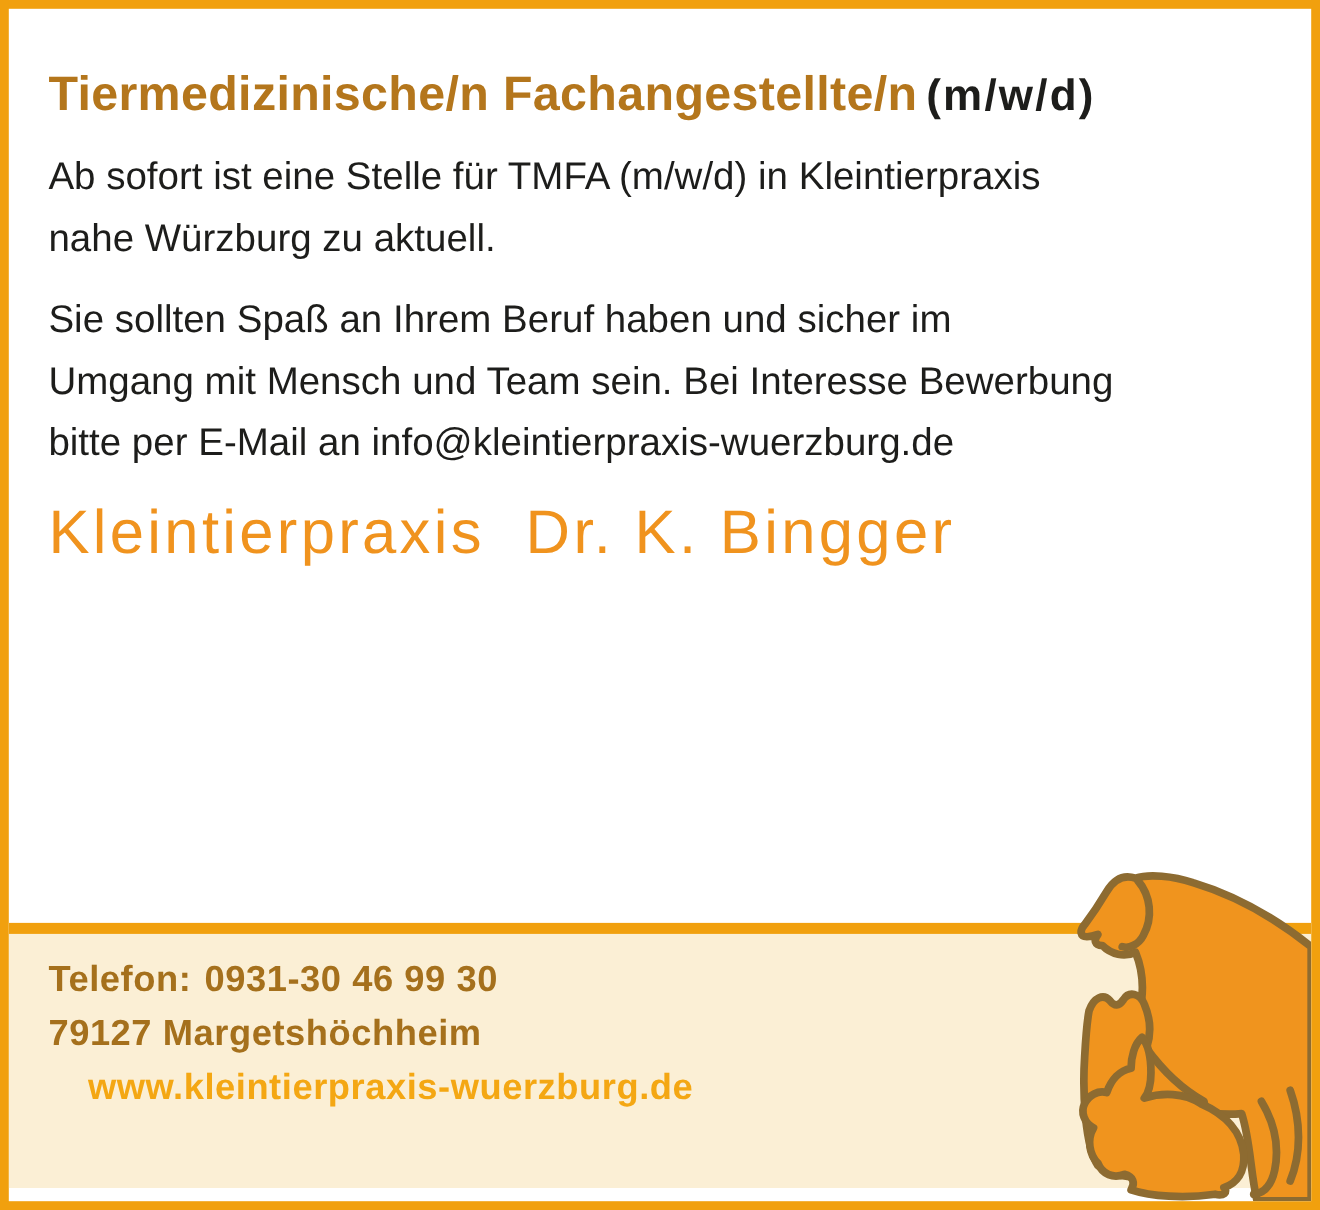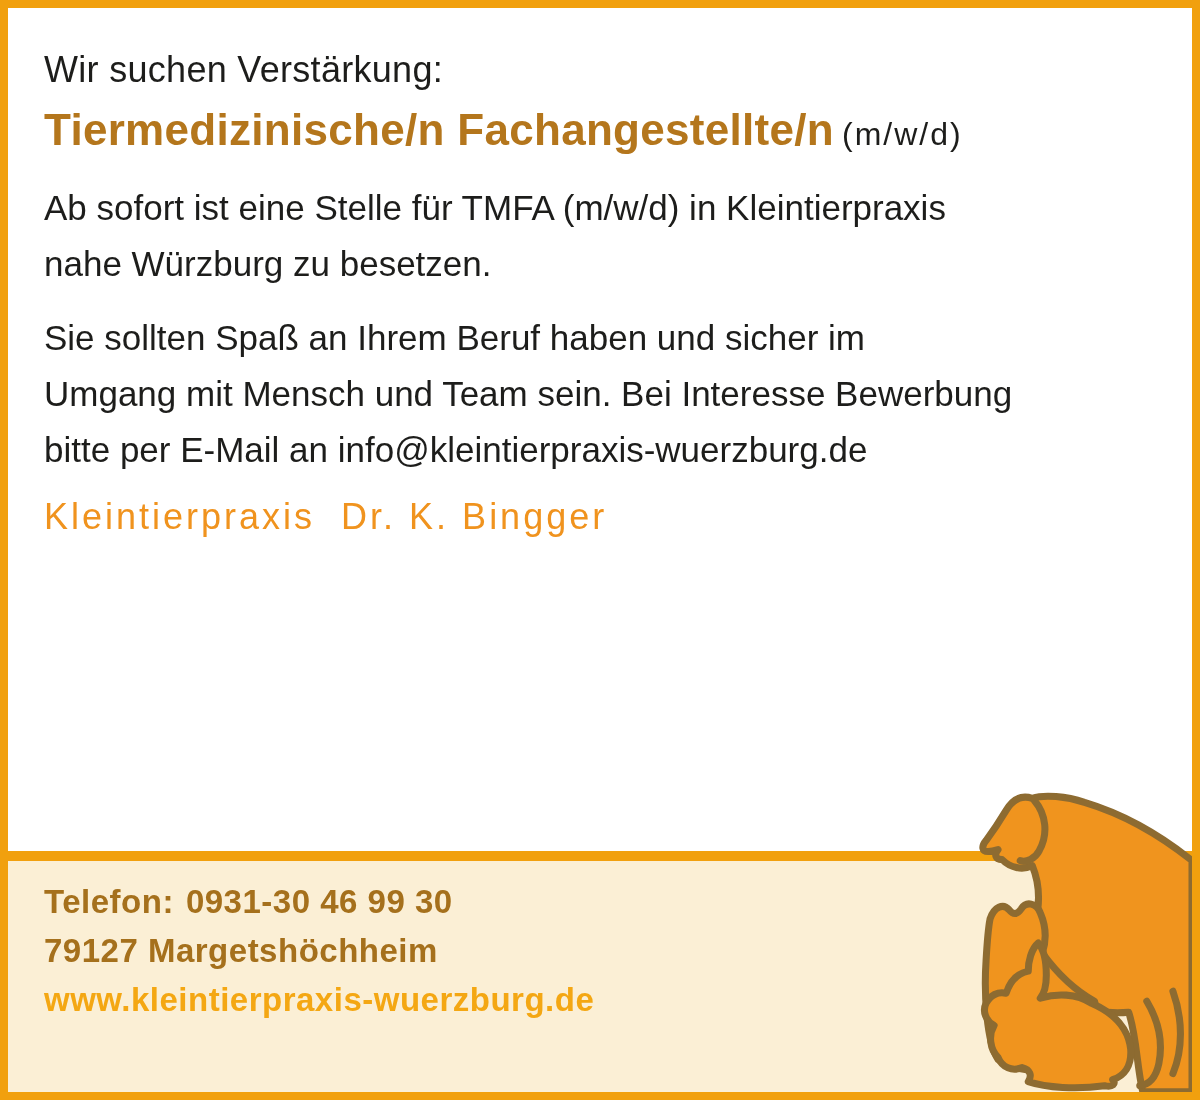--- a/index.html
+++ b/index.html
@@ -24,56 +24,56 @@
 
   .headline {
     margin:10px 0 0 0;
     font-size:44px; line-height:56px;
     font-weight:bold;
     color:var(--headline-brown,#B4761C);
     letter-spacing:0.3px;
     white-space:nowrap;
   }
   .headline-mwd {
-    font-size:32px; font-weight:normal;
+    font-size:40px; font-weight:bold;
     color:var(--text-dark,#1D1D1B);
     letter-spacing:2px; margin-left:8px;
   }
 
   .body-par {
     margin:18px 0 0 0;
     font-size:35px; line-height:56px;
     color:var(--text-dark,#1D1D1B);
     white-space:pre-line;
   }
 
   .practice-name {
-    margin-top:8px;
-    font-size:36px; line-height:62px;
+    margin-top:22px;
+    font-size:56px; line-height:62px;
     color:var(--practice-orange,#F0931E);
     letter-spacing:3px;
     white-space:pre;
   }
 
   .footer {
-    position:absolute; left:0; right:0; bottom:0;
+    position:absolute; left:0; right:0; bottom:12px;
     height:215px;
     background:var(--footer-bg,#FBEFD5);
     border-top:10px solid var(--border-orange,#F1A00E);
     padding:16px 0 0 36px;
     box-sizing:content-box;
   }
   .f-line {
     font-size:33px; line-height:49px;
     font-weight:bold;
     color:var(--footer-brown,#A5701C);
     letter-spacing:0.5px;
   }
   .phone-number { margin-left:12px; }
-  .website { color:var(--website-orange,#F4A713); }
+  .website { color:var(--website-orange,#F4A713);margin-left:36px; }
 
   .animals {
     position:absolute; right:0; bottom:0;
     width:216px; height:302px;
     z-index:3;
   }
   .animals path {
     stroke:var(--animal-outline,#8D6B31);
     stroke-width:7;
     stroke-linecap:round;
@@ -81,26 +81,25 @@
   }
   .animals .fill { fill:var(--animal-fill,#F0941E); }
   .animals .line { fill:none; }
 </style>
 </head>
 <body>
 
 <div class="poster">
 
   <div class="content">
-    <p class="intro">Wir suchen Verstärkung:</p>
 
     <h1 class="headline"><span class="headline-main">Tiermedizinische/n Fachangestellte/n</span><span class="headline-mwd">(m/w/d)</span></h1>
 
     <p class="body-par">Ab sofort ist eine Stelle für TMFA (m/w/d) in Kleintierpraxis
-nahe Würzburg zu besetzen.</p>
+nahe Würzburg zu aktuell.</p>
     <p class="body-par">Sie sollten Spaß an Ihrem Beruf haben und sicher im
 Umgang mit Mensch und Team sein. Bei Interesse Bewerbung
 bitte per E-Mail an info@kleintierpraxis-wuerzburg.de</p>
 
     <div class="practice-name">Kleintierpraxis  Dr. K. Bingger</div>
   </div>
 
   <div class="footer">
     <div class="f-line"><span>Telefon:</span><span class="phone-number">0931-30 46 99 30</span></div>
     <div class="f-line">79127 Margetshöchheim</div>

